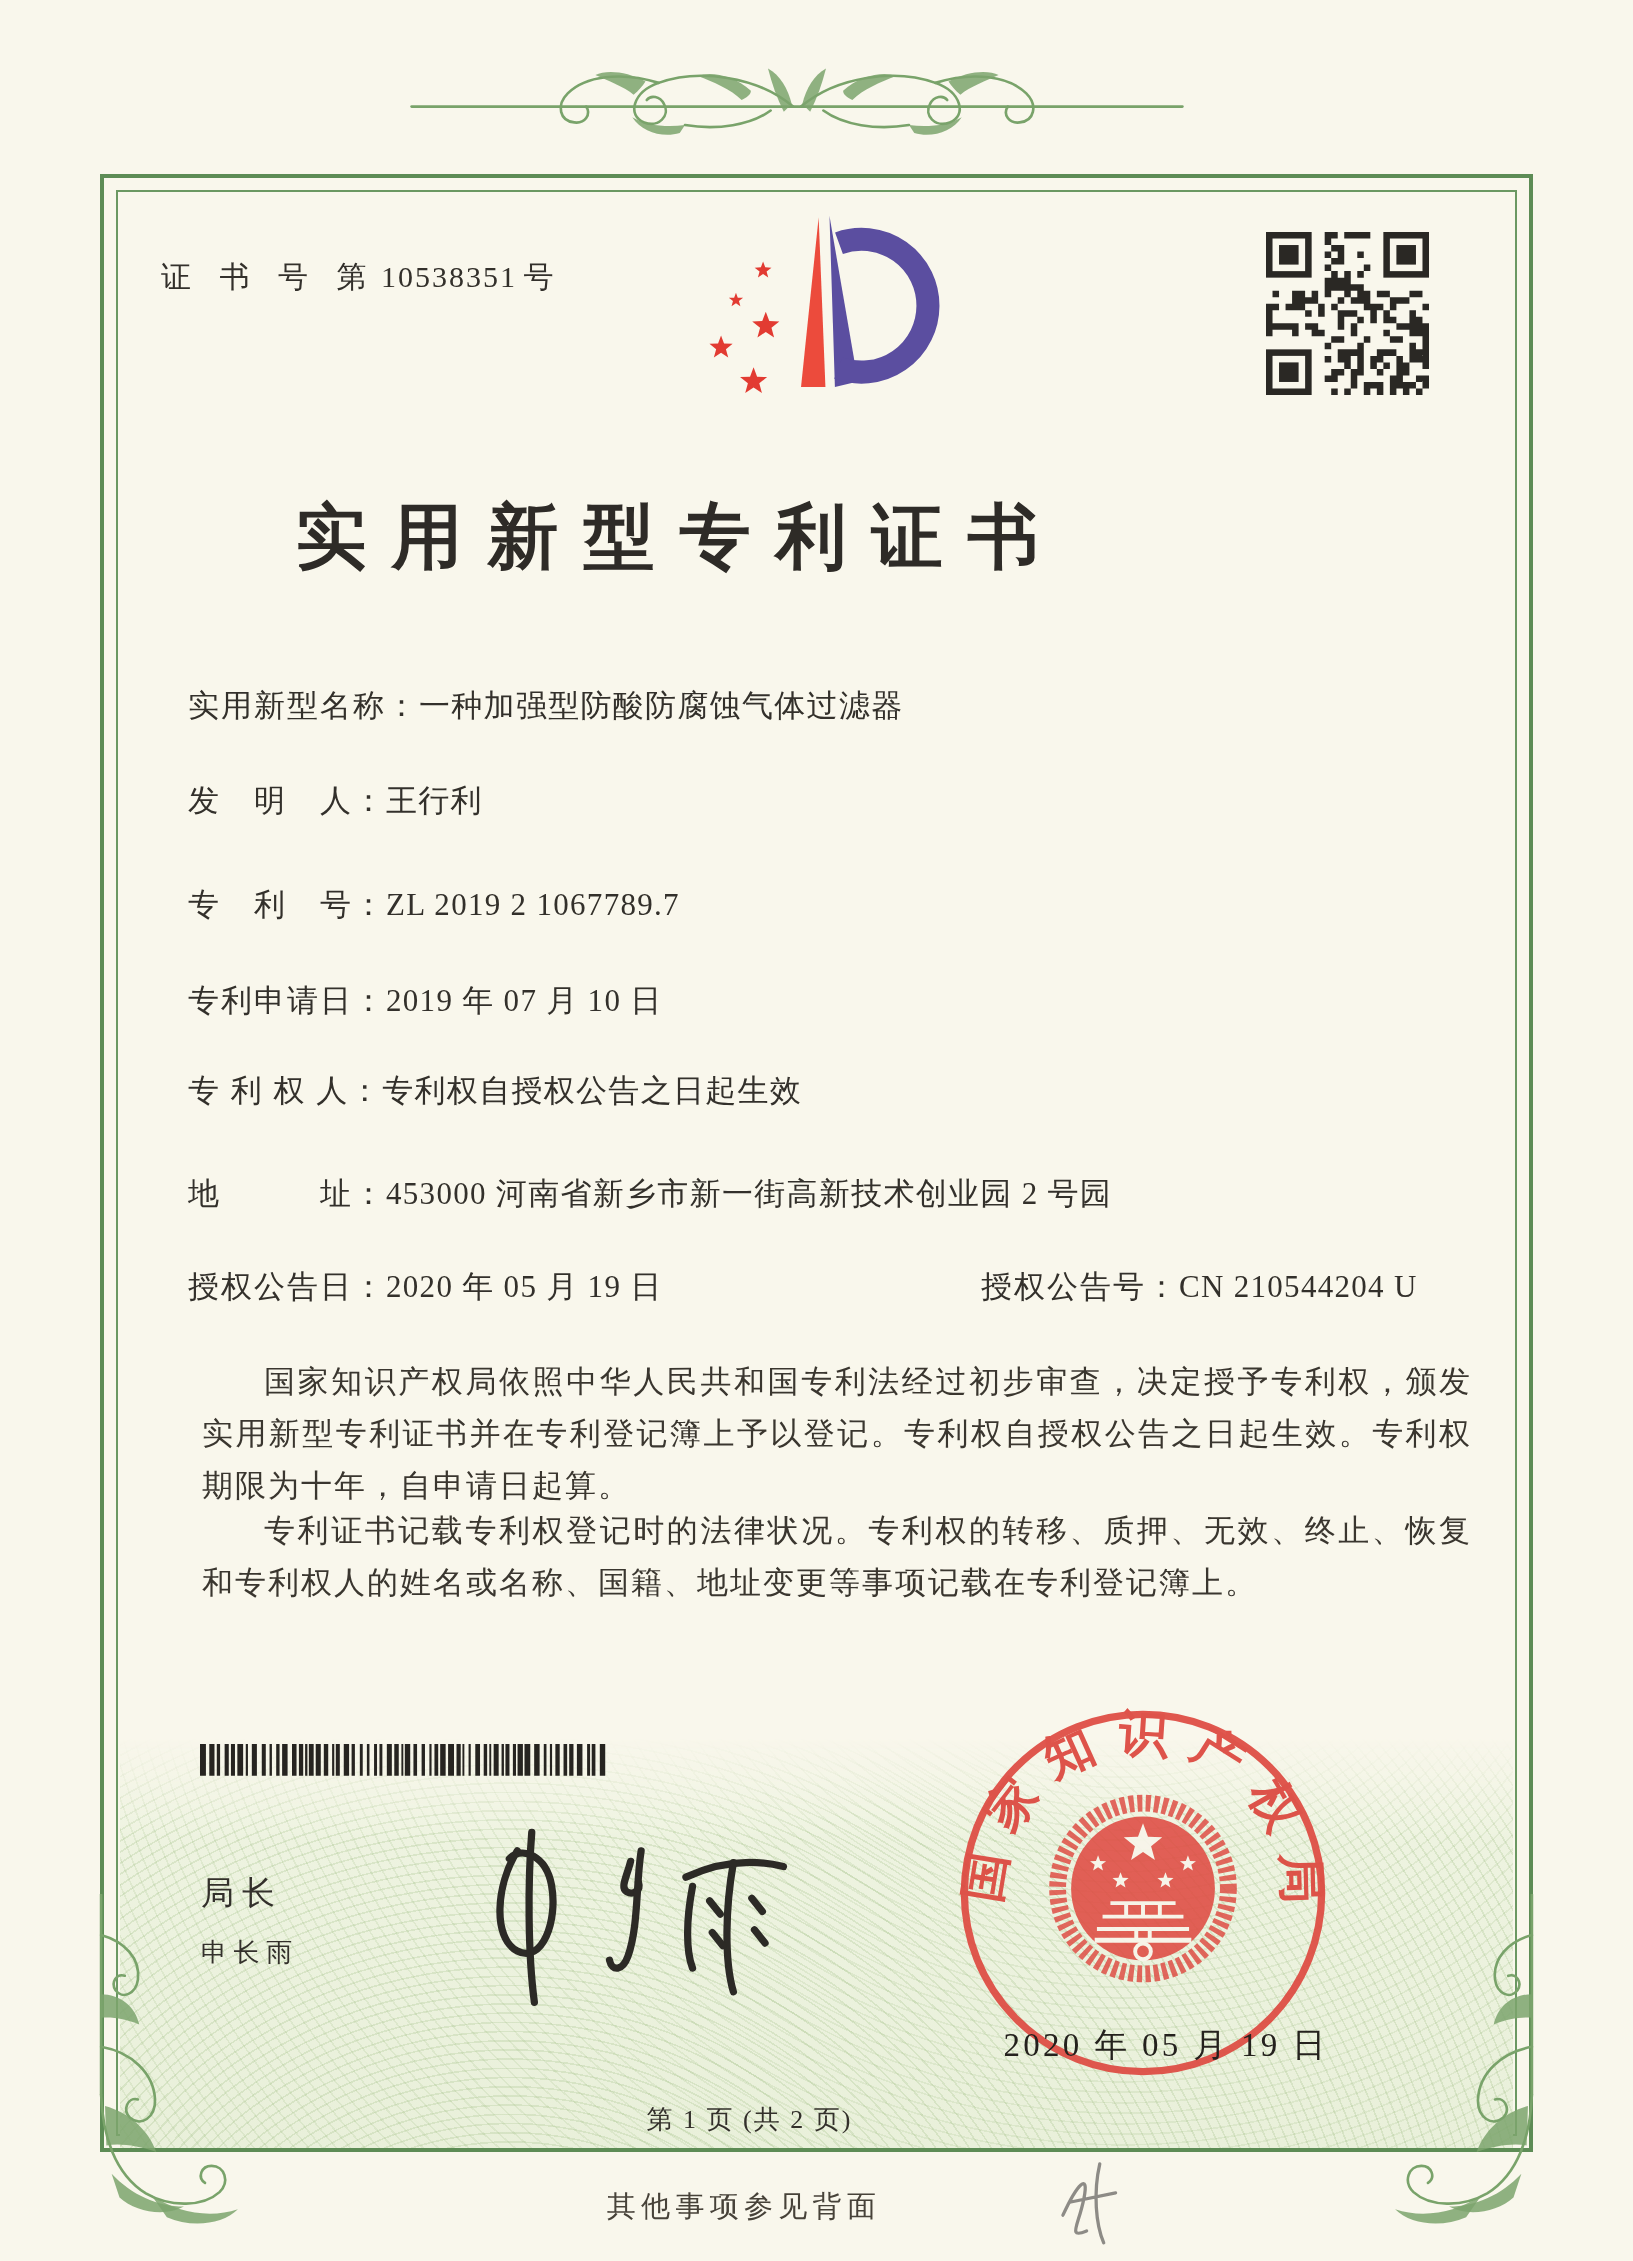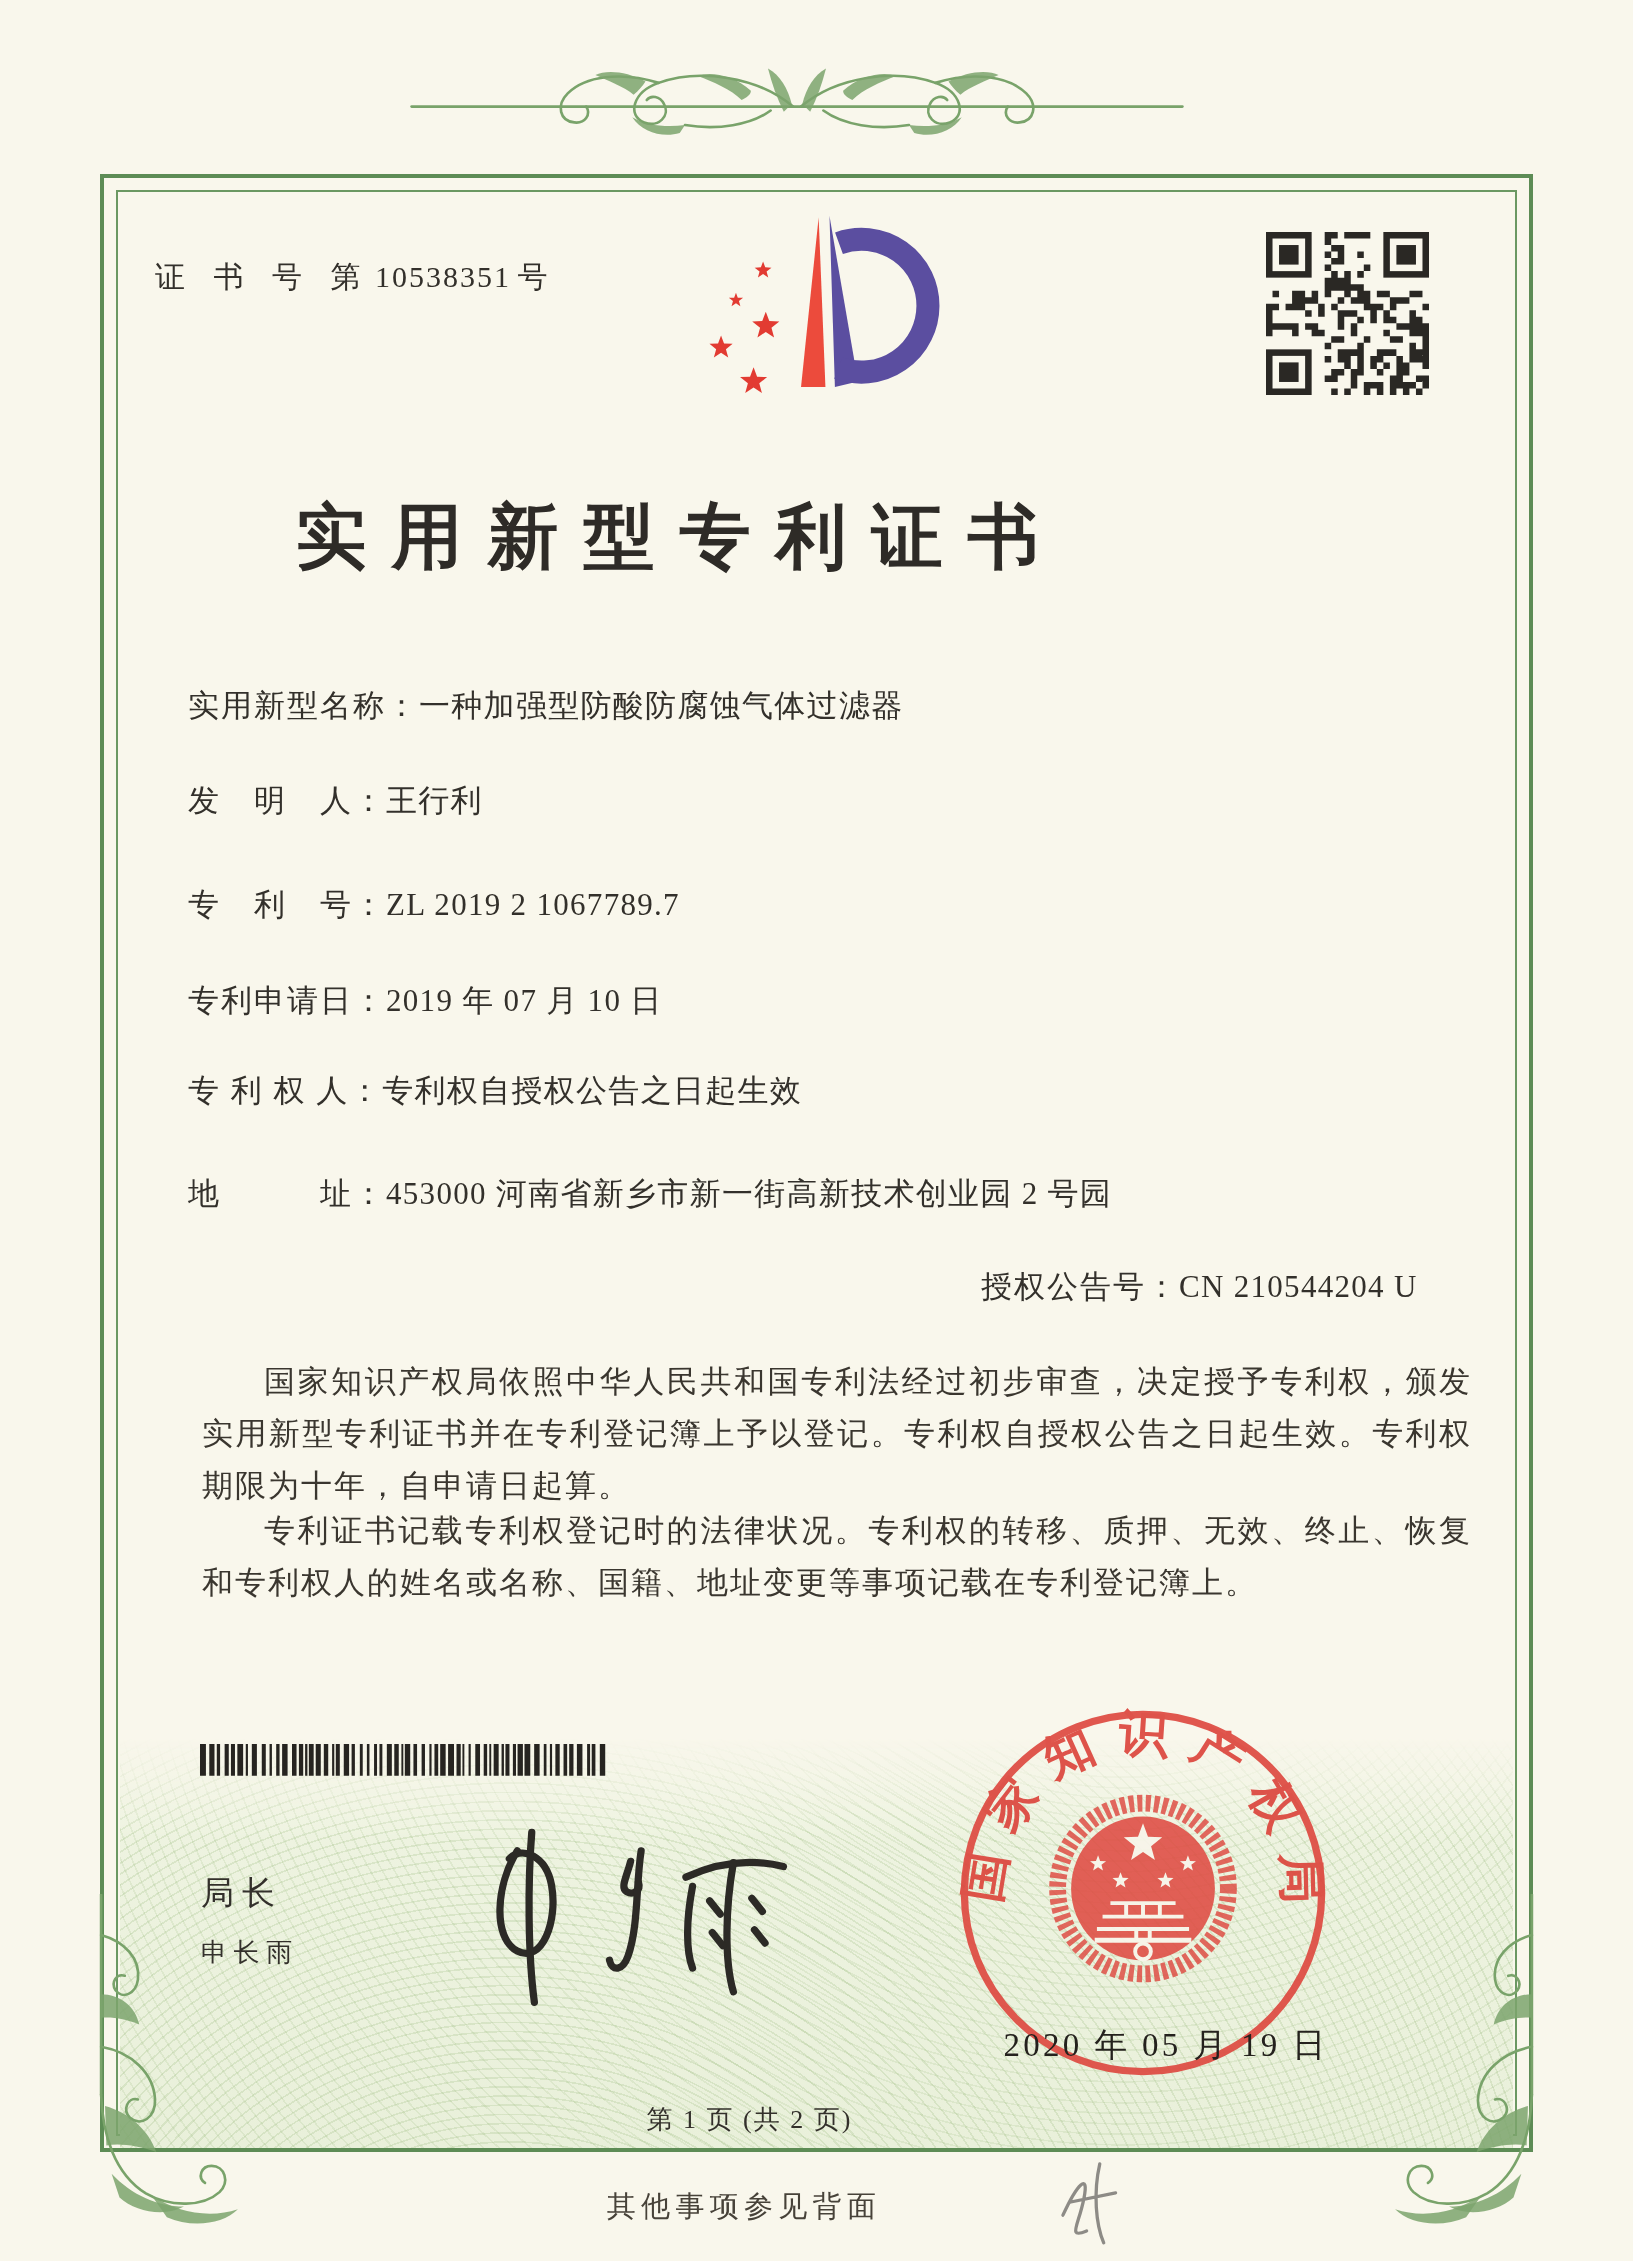--- a/index.html
+++ b/index.html
@@ -28,21 +28,21 @@
     left:120px;top:1738px;width:1393px;height:410px;
     background:
       repeating-radial-gradient(circle at 28% 175%, rgba(146,181,117,.22) 0 1.6px, rgba(0,0,0,0) 1.6px 9.2px),
       repeating-radial-gradient(circle at 72% -70%, rgba(146,181,117,.16) 0 1.6px, rgba(0,0,0,0) 1.6px 10.5px),
       linear-gradient(#eff4e2,#e9f0da);
     -webkit-mask-image:linear-gradient(rgba(0,0,0,0),#000 99px);
     mask-image:linear-gradient(rgba(0,0,0,0),#000 99px);
   }
 
   
-  .cert-no{left:155px;top:257px;font-size:30px;white-space:nowrap;}
+  .cert-no{left:161px;top:257px;font-size:30px;white-space:nowrap;}
   .cert-no .pre{letter-spacing:10.5px;}
   .cert-no .num{letter-spacing:2px;margin-left:4px;}
   .cert-no .suf{margin-left:6.6px;}
 
   .logo{left:698px;top:212px;}
   .qr{left:1266px;top:232px;}
 
   .title{
     left:0;top:490px;width:1359px;
     text-align:center;font-size:71px;font-weight:bold;
@@ -169,20 +169,23 @@
   <span class="flabel">专利申请日：</span><span class="fvalue">2019 年 07 月 10 日</span>
 </div>
 <div class="abs frow" style="top:1070px">
   <span class="flabel">专 利 权 人：</span><span class="fvalue">专利权自授权公告之日起生效</span>
 </div>
 <div class="abs frow" style="top:1173px">
   <span class="flabel">地　　　址：</span><span class="fvalue">453000  河南省新乡市新一街高新技术创业园 2 号园</span>
 </div>
 
 <div class="abs frow" style="top:1266px">
+  <span>
+    <span class="flabel">授权公告日：</span><span class="fvalue">2020 年 05 月 19 日</span>
+  </span>
   <span class="abs grant2">
     <span class="flabel">授权公告号：</span><span class="fvalue">CN 210544204 U</span>
   </span>
 </div>
 
 <p class="abs para" style="top:1340px">国家知识产权局依照中华人民共和国专利法经过初步审查，决定授予专利权，颁发实用新型专利证书并在专利登记簿上予以登记。专利权自授权公告之日起生效。专利权期限为十年，自申请日起算。</p>
 <p class="abs para" style="top:1489px">专利证书记载专利权登记时的法律状况。专利权的转移、质押、无效、终止、恢复和专利权人的姓名或名称、国籍、地址变更等事项记载在专利登记簿上。</p>
 
 <svg class="abs barcode" width="407" height="33" viewBox="0 0 618 50">
   <path id="barcode-bars" fill="#262420" d="M0.0,0h9.0v48h-9.0ZM14.1,0h7.9v48h-7.9ZM25.5,0h5.0v48h-5.0ZM37.4,0h6.3v48h-6.3ZM47.0,0h6.1v48h-6.1ZM56.7,0h8.8v48h-8.8ZM69.5,0h3.3v48h-3.3ZM78.7,0h7.7v48h-7.7ZM93.8,0h6.1v48h-6.1ZM105.6,0h3.6v48h-3.6ZM115.7,0h5.1v48h-5.1ZM124.7,0h8.3v48h-8.3ZM139.7,0h6.9v48h-6.9ZM150.2,0h6.5v48h-6.5ZM159.6,0h3.5v48h-3.5ZM165.3,0h7.3v48h-7.3ZM175.7,0h7.7v48h-7.7ZM188.0,0h6.7v48h-6.7ZM200.6,0h3.3v48h-3.3ZM206.2,0h6.1v48h-6.1ZM218.3,0h8.1v48h-8.1ZM230.2,0h5.0v48h-5.0ZM242.7,0h4.4v48h-4.4ZM253.4,0h3.9v48h-3.9ZM264.3,0h4.5v48h-4.5ZM272.5,0h4.4v48h-4.4ZM283.7,0h7.6v48h-7.6ZM295.0,0h6.8v48h-6.8ZM305.8,0h2.9v48h-2.9ZM311.0,0h8.2v48h-8.2ZM324.1,0h5.5v48h-5.5ZM336.5,0h5.1v48h-5.1ZM348.3,0h3.3v48h-3.3ZM356.0,0h5.7v48h-5.7ZM364.7,0h8.3v48h-8.3ZM376.7,0h9.0v48h-9.0ZM389.5,0h6.4v48h-6.4ZM398.5,0h2.9v48h-2.9ZM407.8,0h3.3v48h-3.3ZM418.0,0h7.2v48h-7.2ZM430.8,0h5.2v48h-5.2ZM439.3,0h2.9v48h-2.9ZM445.9,0h7.6v48h-7.6ZM457.9,0h3.6v48h-3.6ZM463.8,0h6.1v48h-6.1ZM475.1,0h4.7v48h-4.7ZM482.2,0h8.1v48h-8.1ZM492.7,0h8.8v48h-8.8ZM507.4,0h8.3v48h-8.3ZM522.0,0h4.1v48h-4.1ZM531.3,0h3.3v48h-3.3ZM539.6,0h6.6v48h-6.6ZM552.0,0h5.5v48h-5.5ZM560.6,0h6.5v48h-6.5ZM572.3,0h8.4v48h-8.4ZM587.8,0h4.5v48h-4.5ZM594.8,0h5.6v48h-5.6ZM607.1,0h8.2v48h-8.2Z"></path>

